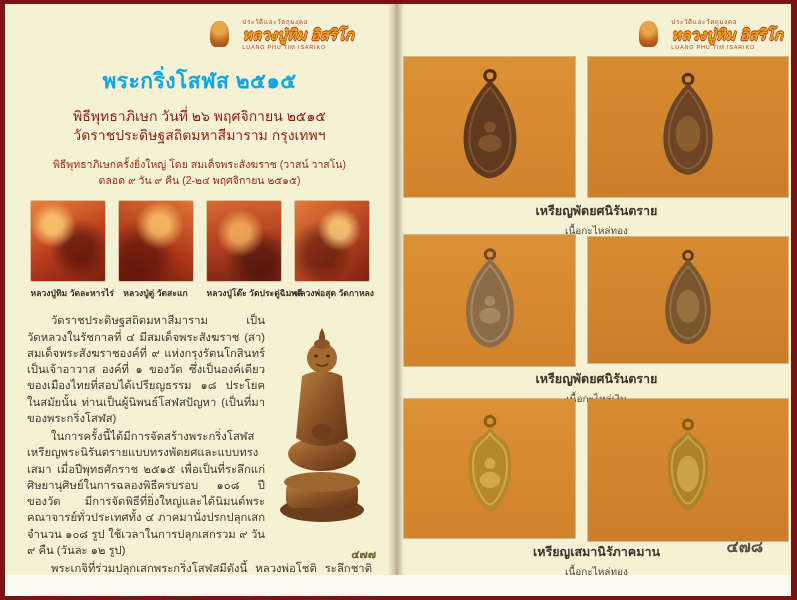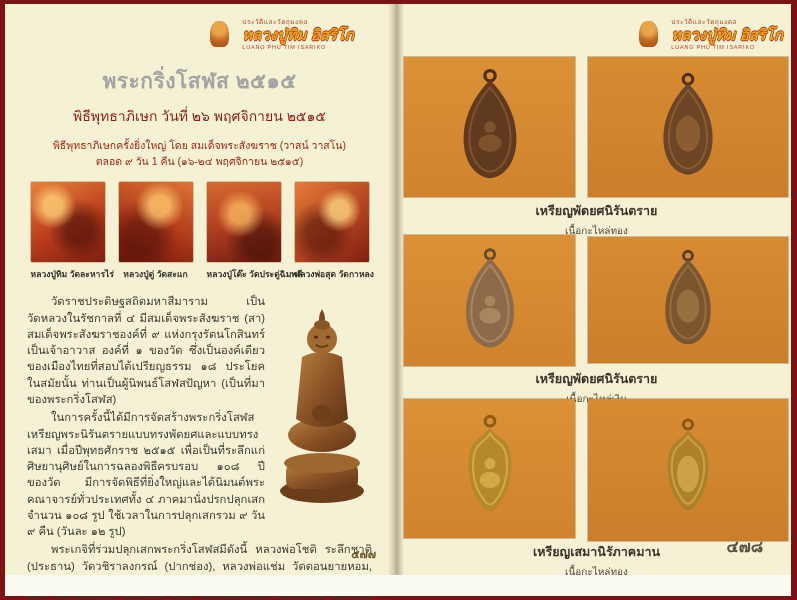--- a/index.html
+++ b/index.html
@@ -40,21 +40,21 @@
   .hdr-title {
     font-size:15px; font-weight:bold; font-style:italic; color:#e8a81e;
     text-shadow: 0.6px 0 0 #b23418, -0.6px 0 0 #b23418, 0 0.6px 0 #b23418, 0 -0.6px 0 #b23418;
     line-height:1.05;
   }
   .hdr-sub { font-size:5.5px; color:#c03a20; letter-spacing:0.8px; margin-top:1px; }
 
   
   .lp-inner { position:absolute; left:22px; right:18px; top:60px; }
   .lp-title {
-    font-size:21px; font-weight:bold; color:#a3a3a3; text-align:center;
+    font-size:21px; font-weight:bold; color:#0ea5e9; text-align:center;
     margin-bottom:10px; letter-spacing:0.5px;
   }
   .lp-sub1 { font-size:14px; font-weight:normal; color:#8e1d12; text-align:center; line-height:1.35; }
   .lp-sub2 { font-size:10.5px; color:#9c2a16; text-align:center; line-height:1.5; margin-top:12px; }
 
   .photo-row { display:flex; gap:14px; margin-top:13px; justify-content:center; }
   .cer-photo { width:74px; height:80px; border-radius:1px; box-shadow:0 0 0 1px rgba(120,60,20,0.25); }
   .cp1 { background:
       radial-gradient(circle at 30% 30%, rgba(255,210,120,0.8) 0 12%, rgba(255,210,120,0) 30%),
       radial-gradient(circle at 65% 60%, rgba(60,10,5,0.55) 0 18%, rgba(60,10,5,0) 45%),
@@ -122,22 +122,23 @@
       <div class="hdr-text">
         <div class="hdr-pre">ประวัติและวัตถุมงคล</div>
         <div class="hdr-title">หลวงปู่ทิม อิสริโก</div>
         <div class="hdr-sub">LUANG PHU TIM ISARIKO</div>
       </div>
     </div>
 
     <div class="lp-inner">
       <div class="lp-title">พระกริ่งโสฬส ๒๕๑๕</div>
       <div class="lp-sub1">พิธีพุทธาภิเษก วันที่ ๒๖ พฤศจิกายน ๒๕๑๕</div>
+      <div class="lp-sub1">วัดราชประดิษฐสถิตมหาสีมาราม กรุงเทพฯ</div>
       <div class="lp-sub2">พิธีพุทธาภิเษกครั้งยิ่งใหญ่ โดย สมเด็จพระสังฆราช (วาสน์ วาสโน)</div>
-      <div class="lp-sub2" style="margin-top:0;">ตลอด ๙ วัน 1 คืน (๑๖-๒๔ พฤศจิกายน ๒๕๑๕)</div>
+      <div class="lp-sub2" style="margin-top:0;">ตลอด ๙ วัน ๙ คืน (2-๒๔ พฤศจิกายน ๒๕๑๕)</div>
 
       <div class="photo-row">
         <div class="cer-photo cp1"></div>
         <div class="cer-photo cp2"></div>
         <div class="cer-photo cp3"></div>
         <div class="cer-photo cp4"></div>
       </div>
       <div class="caption-row">
         <div class="cap">หลวงปู่ทิม วัดละหารไร่</div>
         <div class="cap">หลวงปู่ดู่ วัดสะแก</div>

